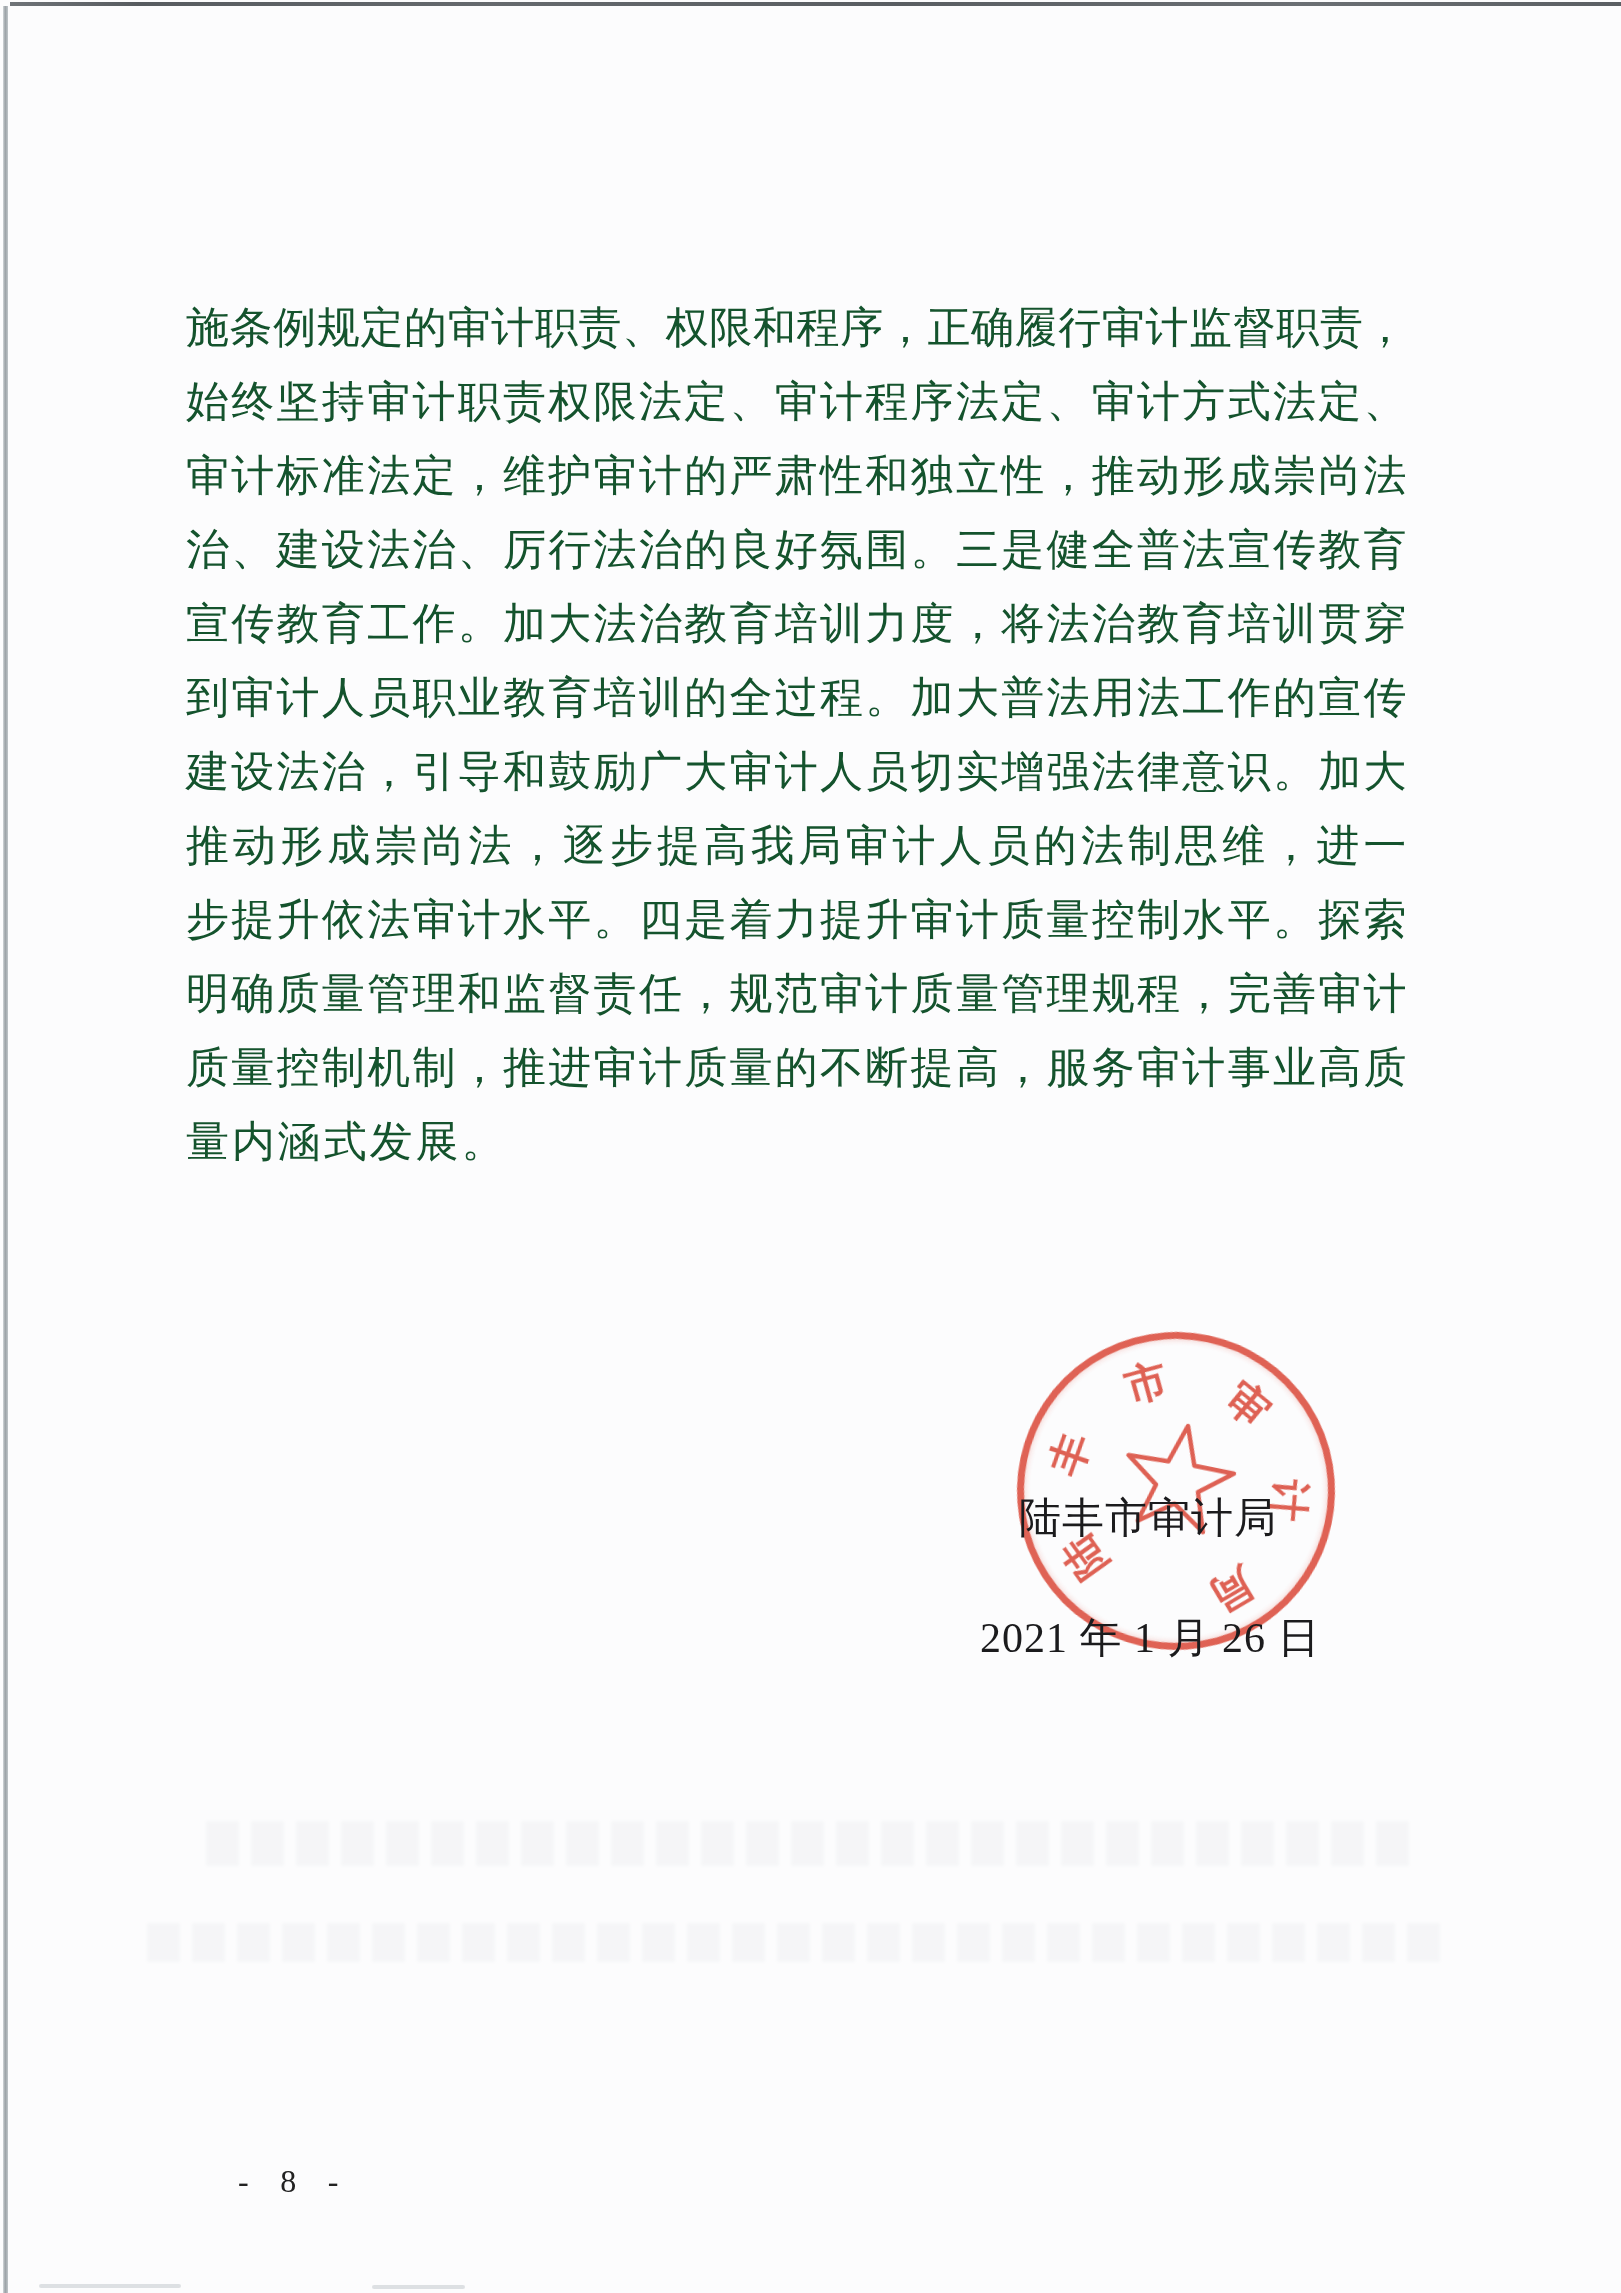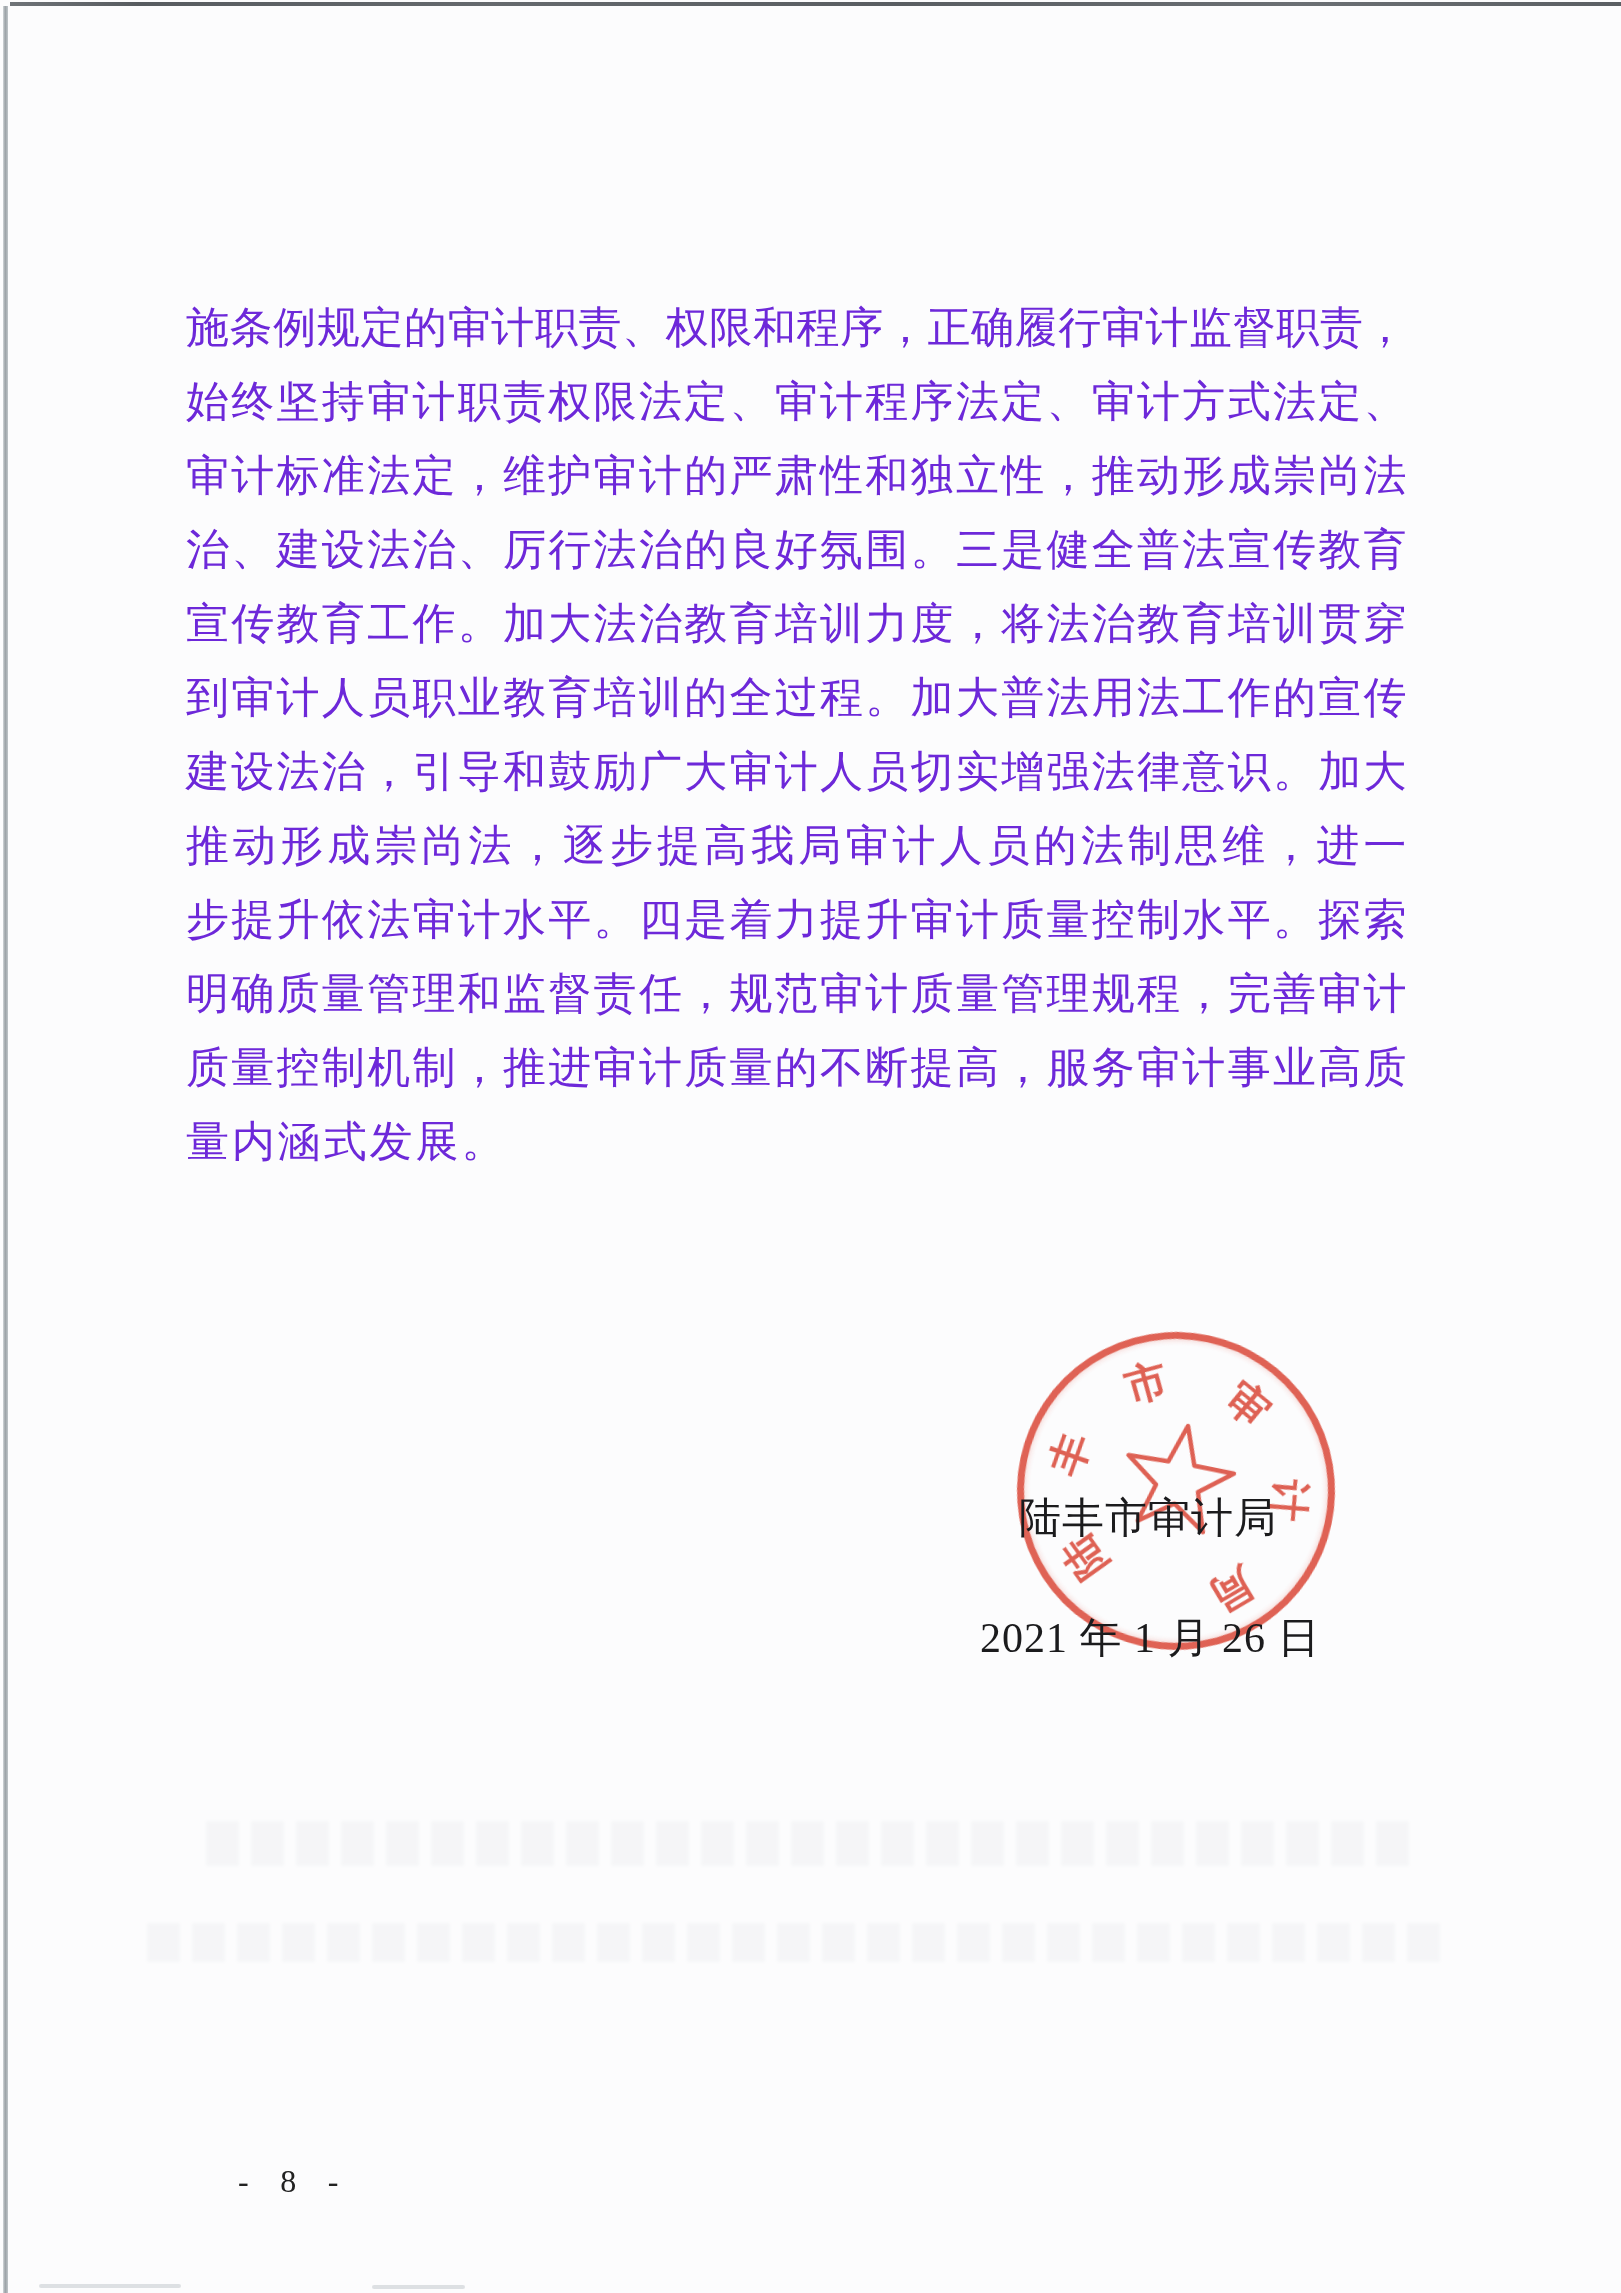--- a/index.html
+++ b/index.html
@@ -21,21 +21,21 @@
     position:absolute;left:2.9px;top:5.9px;width:4.9px;height:2288px;
     background:linear-gradient(to right,#cdd2d5,#8f979c 45%,#b9bfc3);
     opacity:.9;
   }
   .edge-smudge{position:absolute;height:3.9px;background:#d9dde0;border-radius:2px;opacity:.9;}
   .smudge-1{left:39px;top:2284px;width:142px;}
   .smudge-2{left:372px;top:2285px;width:93px;}
   
   .text-block{
     position:absolute;left:186px;top:291px;width:1221px;
-    color:#6d28d9;
+    color:#14532d;
   }
   .doc-line{
     font-size:43px;
     height:74px;line-height:74px;
     text-align:justify;text-align-last:justify;
     white-space:nowrap;
     letter-spacing:0.5px;
   }
   .doc-line.last{
     text-align:left;text-align-last:left;letter-spacing:2.9px;

